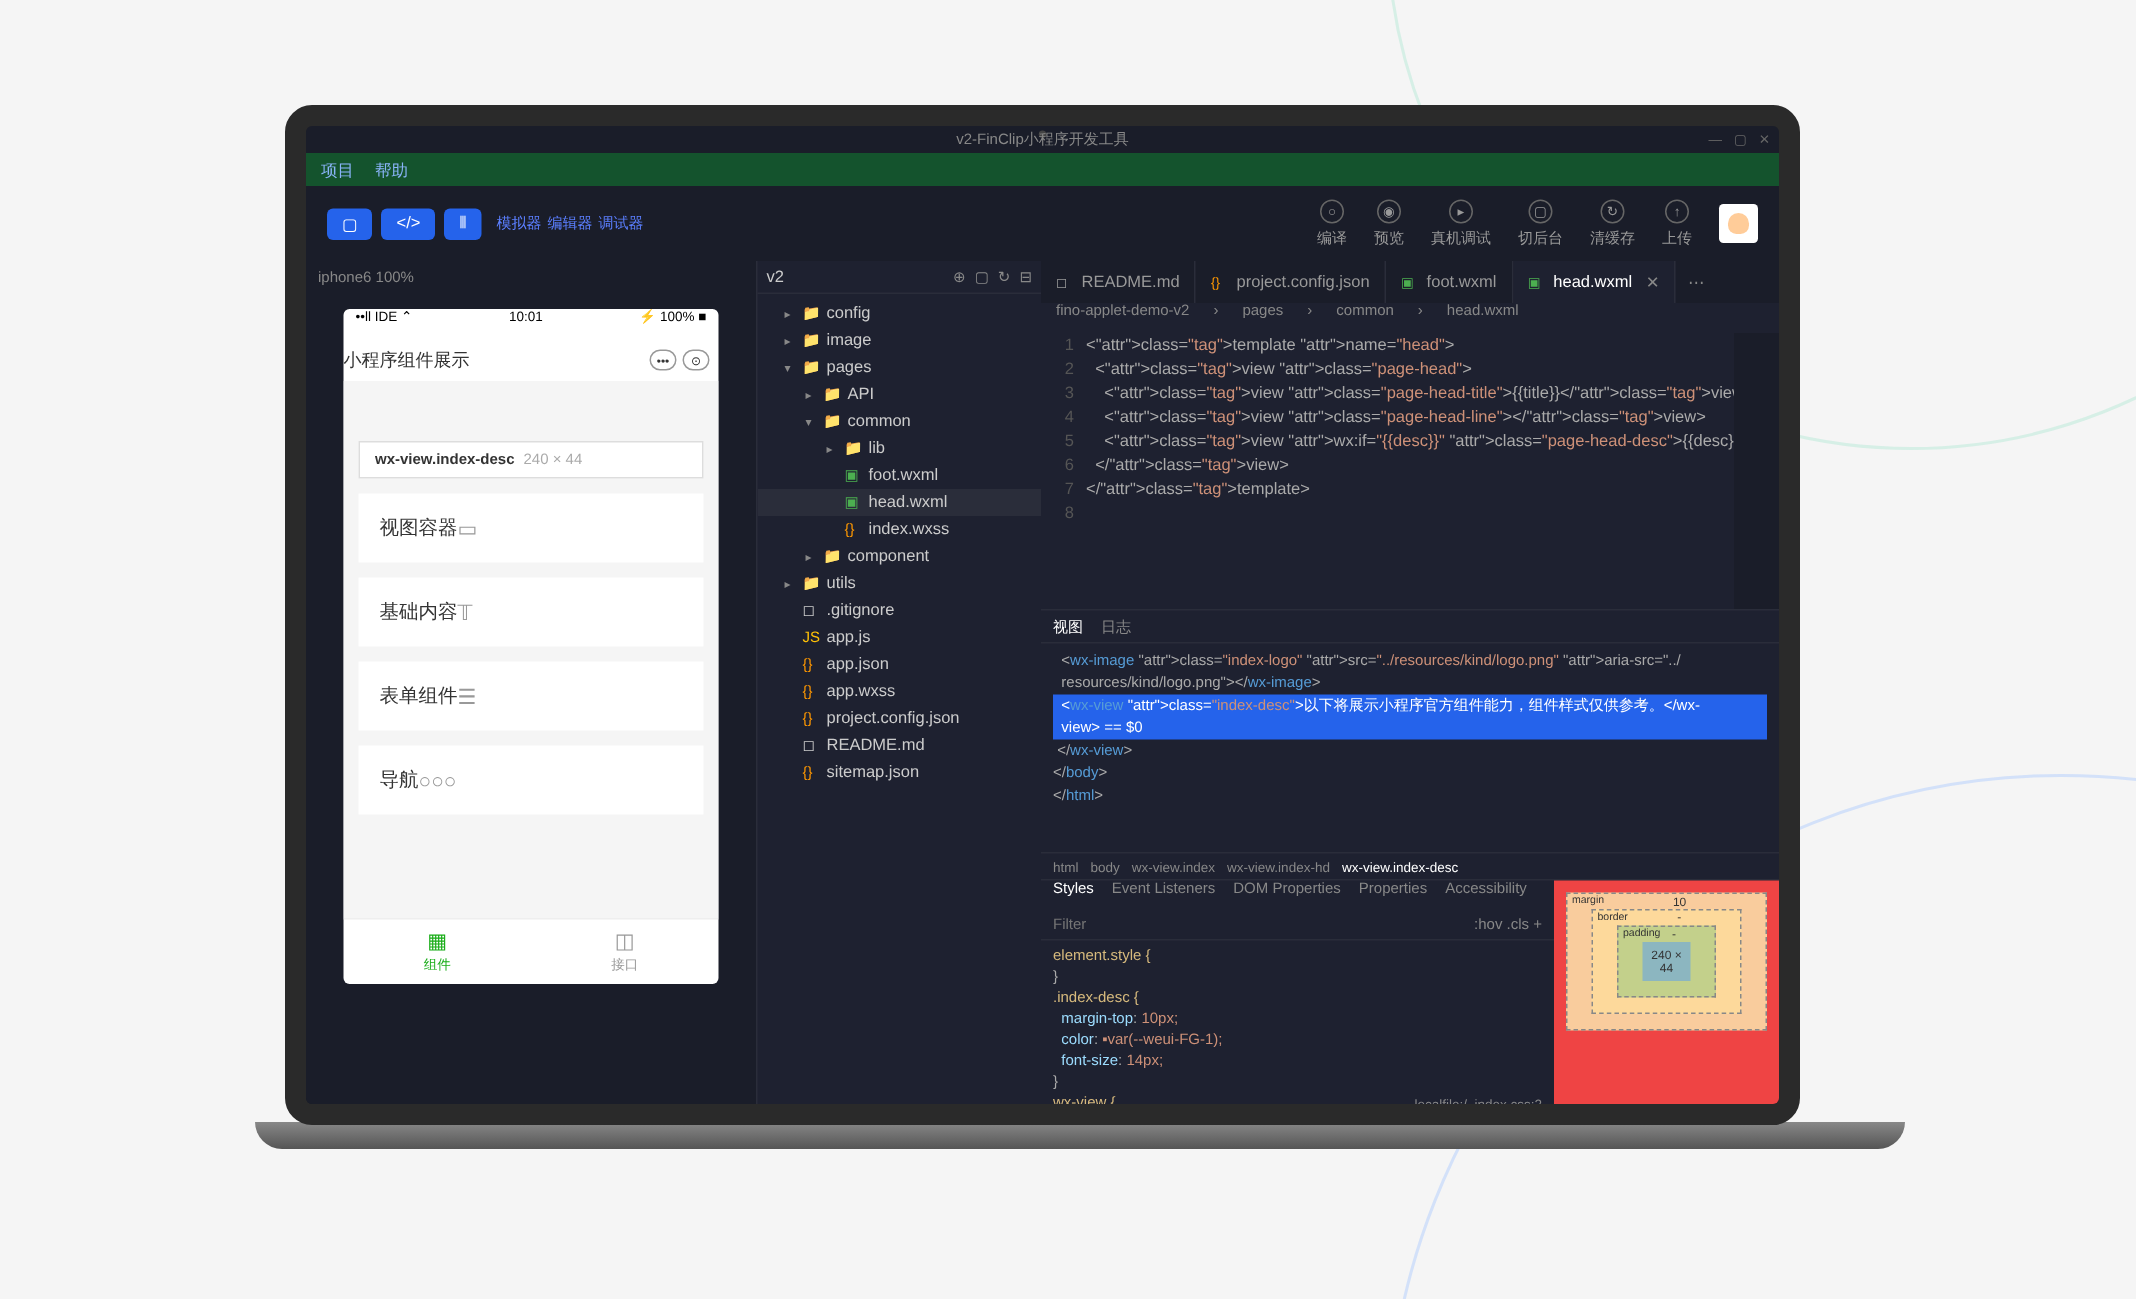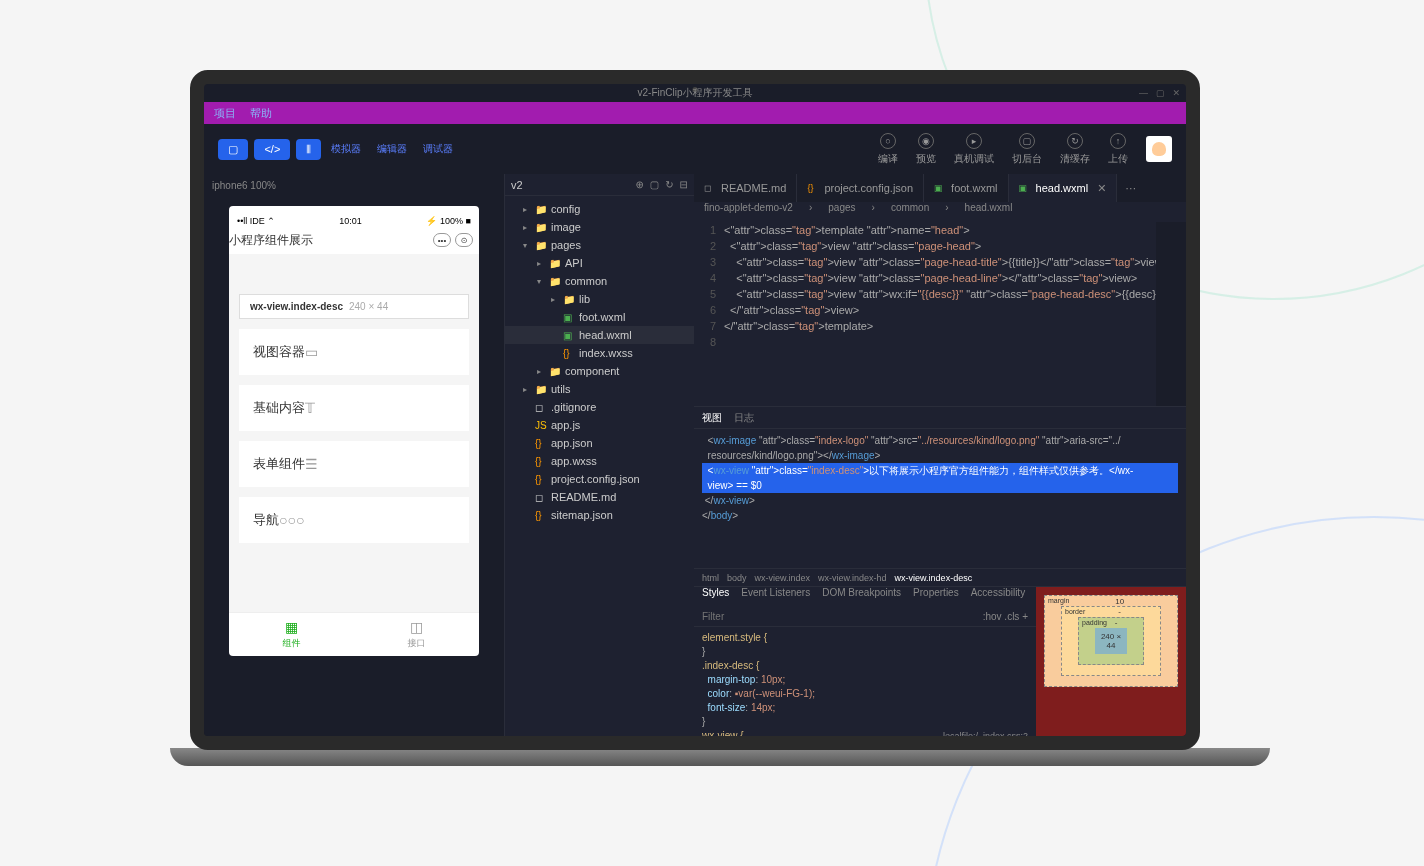--- a/index.html
+++ b/index.html
@@ -4,38 +4,38 @@
 <style>
 *{margin:0;padding:0;box-sizing:border-box;font-family:-apple-system,BlinkMacSystemFont,"Segoe UI",sans-serif}
 body{background:#f5f5f5;width:1424px;height:866px;position:relative;overflow:hidden}
 .bg-curve-1{position:absolute;width:700px;height:700px;border:2px solid #a8e6cf;border-radius:50%;top:-400px;right:-200px;opacity:.4}
 .bg-curve-2{position:absolute;width:900px;height:900px;border:2px solid #a0c4ff;border-radius:50%;bottom:-550px;right:-400px;opacity:.4}
 .laptop{position:absolute;left:170px;top:70px;width:1050px;height:720px}
 .laptop-screen{width:1010px;height:680px;background:#1a1d29;border-radius:18px;border:14px solid #2a2a2a;margin:0 auto;position:relative;overflow:hidden}
 .laptop-base{width:1100px;height:18px;background:linear-gradient(#888,#555);margin:-2px auto 0;border-radius:0 0 30px 30px}
 .camera{position:absolute;top:3px;left:50%;transform:translateX(-50%);width:5px;height:5px;background:#444;border-radius:50%}
 .app{width:100%;height:100%;display:flex;flex-direction:column;color:#aaa;font-size:12px}
-.menubar{height:22px;background:#a21caf;display:flex;align-items:center;padding:0 10px;gap:14px;color:#8ab4f8;font-size:11px}
+.menubar{height:22px;background:#14532d;display:flex;align-items:center;padding:0 10px;gap:14px;color:#8ab4f8;font-size:11px}
 .titlebar{height:18px;display:flex;justify-content:center;align-items:center;color:#888;font-size:10px;position:relative}
 .win-controls{position:absolute;right:6px;display:flex;gap:8px;color:#666;font-size:9px}
 .toolbar{height:50px;display:flex;align-items:center;padding:0 14px;gap:10px}
 .tool-tabs{display:flex;gap:6px}
 .tool-tab{background:#2563eb;color:#fff;padding:4px 10px;border-radius:4px;font-size:10px;display:flex;flex-direction:column;align-items:center;gap:2px}
 .tool-tab .ic{font-size:11px}
 .tool-lbl{color:#5b7fff;font-size:10px}
 .toolbar-right{margin-left:auto;display:flex;gap:18px;align-items:center}
 .tb-btn{display:flex;flex-direction:column;align-items:center;gap:3px;color:#999;font-size:10px}
 .tb-btn .ic{width:16px;height:16px;border:1px solid #666;border-radius:50%;display:flex;align-items:center;justify-content:center;font-size:9px}
 .avatar{width:26px;height:26px;background:#fff;border-radius:3px;display:flex;align-items:center;justify-content:center}
 .avatar-face{width:14px;height:14px;background:#ffcc99;border-radius:50% 50% 40% 40%}
 .main{flex:1;display:flex;overflow:hidden}
 .sim-panel{width:300px;background:#1a1d29;display:flex;flex-direction:column}
 .sim-header{height:22px;padding:0 8px;display:flex;align-items:center;color:#888;font-size:10px}
 .phone{width:250px;height:450px;background:#fff;margin:10px auto;border-radius:4px;display:flex;flex-direction:column;overflow:hidden;color:#333}
-.phone-status{height:20px;display:flex;align-items:flex-end;justify-content:space-between;padding:0 8px;font-size:9px;color:#000}
+.phone-status{height:20px;display:flex;align-items:flex-start;justify-content:space-between;padding:0 8px;font-size:9px;color:#000}
 .phone-title{height:28px;display:flex;align-items:center;justify-content:flex-start;font-size:12px;font-weight:500;position:relative}
 .phone-menu{position:absolute;right:6px;display:flex;gap:4px}
 .phone-menu span{width:18px;height:14px;border:1px solid #999;border-radius:7px;display:flex;align-items:center;justify-content:center;font-size:8px}
 .phone-content{flex:1;background:#f5f5f5;padding:10px;overflow:hidden}
 .tooltip{background:#fff;padding:6px 10px;font-size:10px;border:1px solid #ddd;margin-bottom:4px}
 .tooltip .dim{color:#aaa;margin-left:6px}
 .highlight-block{background:#4a90e2;color:#fff;padding:10px;font-size:10px;text-align:center;border:1px solid #f90}
 .list-item{background:#fff;padding:14px;margin-top:10px;display:flex;align-items:center;font-size:13px}
 .list-ic{color:#999;font-size:14px}
 .phone-tabbar{height:44px;display:flex;border-top:1px solid #eee}
@@ -78,21 +78,21 @@
 .styles-left{flex:1;display:flex;flex-direction:column}
 .styles-tabs{height:20px;display:flex;padding:0 8px;gap:12px;color:#888;font-size:10px}
 .styles-tabs .act{color:#fff}
 .filter-row{height:20px;display:flex;align-items:center;padding:0 8px;color:#888;font-size:10px;border-bottom:1px solid #2a2d3a}
 .filter-row input{background:transparent;border:none;color:#888;font-size:10px;flex:1;outline:none}
 .filter-row .r{margin-left:auto;display:flex;gap:6px}
 .css-rules{flex:1;padding:4px 8px;font-family:Menlo,monospace;font-size:10px;color:#aaa;overflow:hidden}
 .css-rules div{line-height:14px}
 .css-sel{color:#d7ba7d}.css-prop{color:#9cdcfe}.css-val{color:#ce9178}
 .src-link{float:right;color:#888;font-size:9px;text-decoration:underline}
-.box-model{width:150px;padding:8px;background:#7f1d1d}
+.box-model{width:150px;padding:8px;background:#ef4444}
 .bm{border:1px dashed #888;padding:10px 16px;font-size:8px;color:#333;position:relative}
 .bm-margin{background:#f9cc9d}
 .bm-border{background:#fdd99b}
 .bm-padding{background:#c3d08b}
 .bm-content{background:#8cb6c0;text-align:center;padding:4px}
 .bm-lbl{position:absolute;top:1px;left:3px;font-size:7px}
 .bm-val{position:absolute;font-size:8px}
 </style>
 </head>
 <body>
@@ -124,21 +124,21 @@
     <div class="tool-tab">
               <span class="ic">▢</span>
             </div>
     <div class="tool-tab">
               <span class="ic">&lt;/&gt;</span>
             </div>
     <div class="tool-tab">
               <span class="ic">⫴</span>
             </div>
   </div>
-  <div style="display:flex;gap:16px">
+  <div style="display:flex;gap:4px">
     <span class="tool-lbl">模拟器</span>
     <span class="tool-lbl">编辑器</span>
     <span class="tool-lbl">调试器</span>
   </div>
   <div class="toolbar-right">
     <div class="tb-btn">
               <span class="ic">○</span>
               <span>编译</span>
             </div>
     <div class="tb-btn">
@@ -382,34 +382,35 @@
       <span class="act">视图</span>
       <span>日志</span>
     </div>
     <div class="elements" id="elements">
                 <div>  &lt;<span class="tag">wx-image</span> <span class="&lt;span">"attr"</span>&gt;class=<span class="str">"index-logo"</span> <span class="&lt;span">"attr"</span>&gt;src=<span class="str">"../resources/kind/logo.png"</span> <span class="&lt;span">"attr"</span>&gt;aria-src="../</div>
                 <div>  resources/kind/logo.png"&gt;&lt;/<span class="tag">wx-image</span>&gt;</div>
                 <div class="el-sel">  &lt;<span class="tag">wx-view</span> <span class="&lt;span">"attr"</span>&gt;class=<span class="str">"index-desc"</span>&gt;以下将展示小程序官方组件能力，组件样式仅供参考。&lt;/wx-</div>
                 <div class="el-sel">  view&gt; == $0</div>
                 <div> &lt;/<span class="tag">wx-view</span>&gt;</div>
                 <div>&lt;/<span class="tag">body</span>&gt;</div>
+                <div>&lt;/<span class="tag">html</span>&gt;</div>
               </div>
     <div class="el-crumb" id="elcrumb">
                 <span class="">html</span>
                 <span class="">body</span>
                 <span class="">wx-view.index</span>
                 <span class="">wx-view.index-hd</span>
                 <span class="act">wx-view.index-desc</span>
               </div>
     <div class="styles-panel">
       <div class="styles-left">
         <div class="styles-tabs" id="styletabs">
                     <span class="act">Styles</span>
                     <span class="">Event Listeners</span>
-                    <span class="">DOM Breakpoints</span>
+                    <span class="">DOM Properties</span>
                     <span class="">Properties</span>
                     <span class="">Accessibility</span>
                   </div>
         <div class="filter-row">
           <input placeholder="Filter" style="">
           <div class="r">:hov .cls +</div>
         </div>
         <div class="css-rules" id="cssrules">
                     <div><span class="css-sel">element.style {</span></div>
                     <div>}</div>

